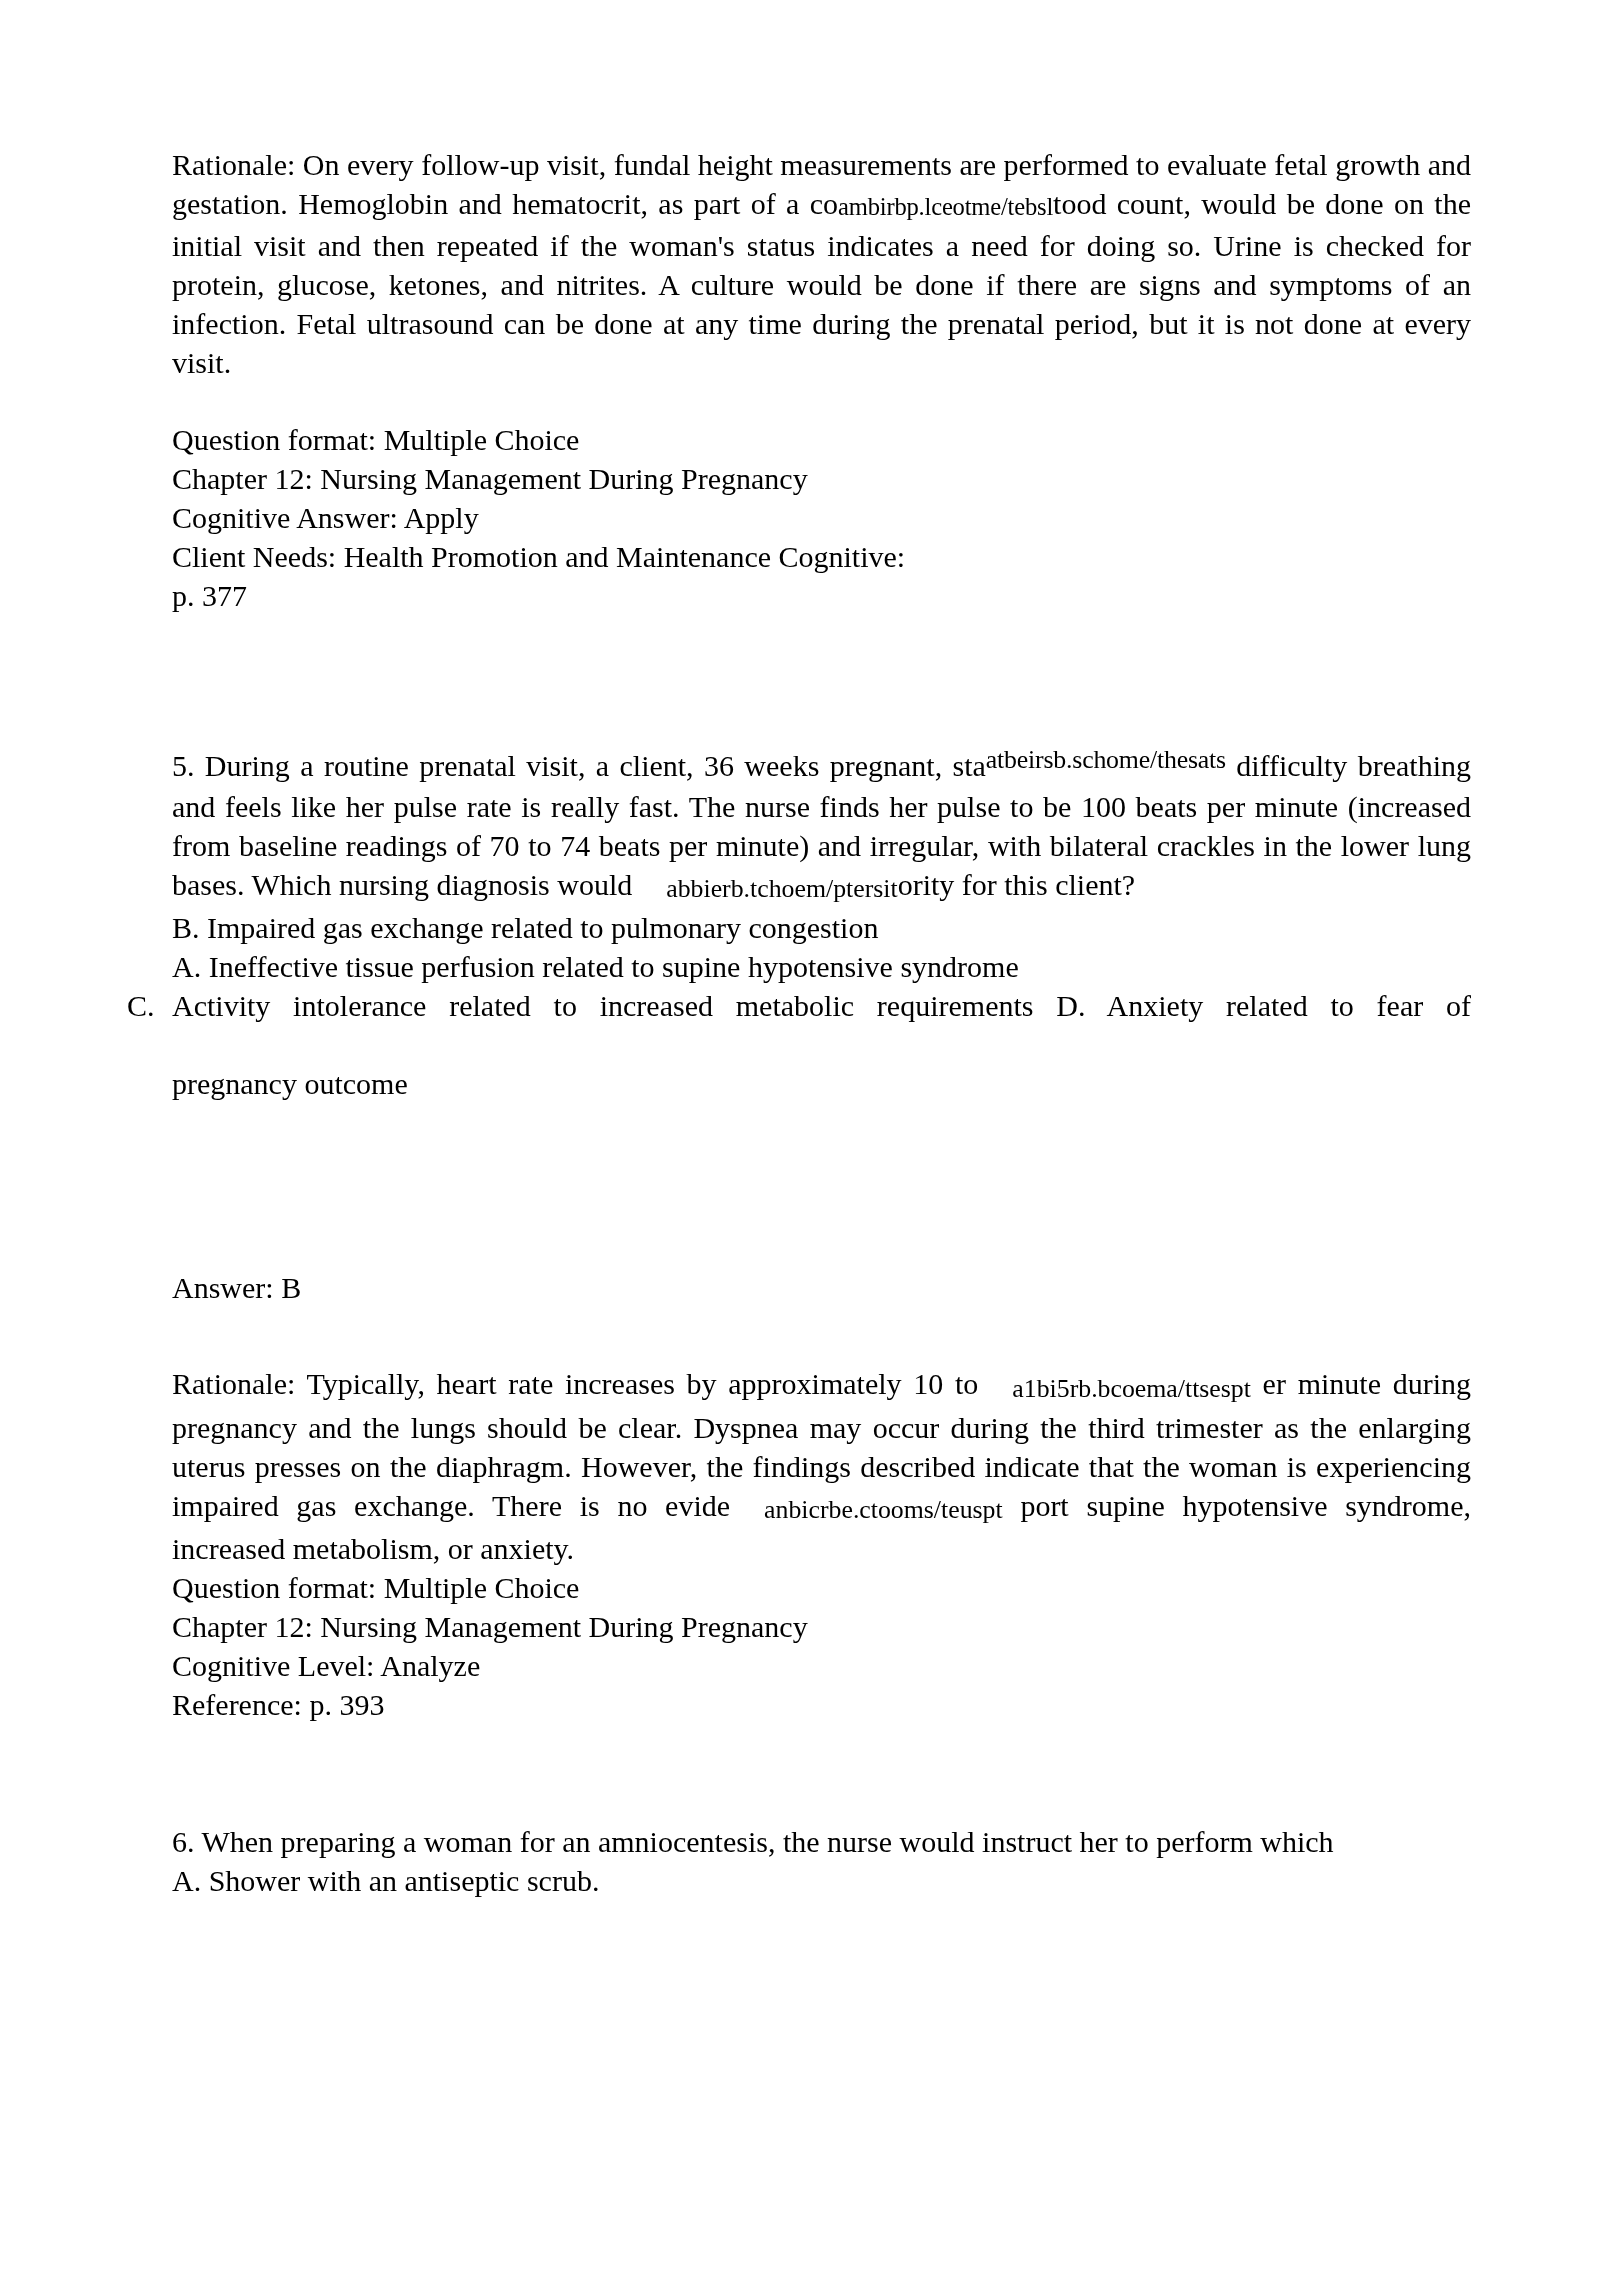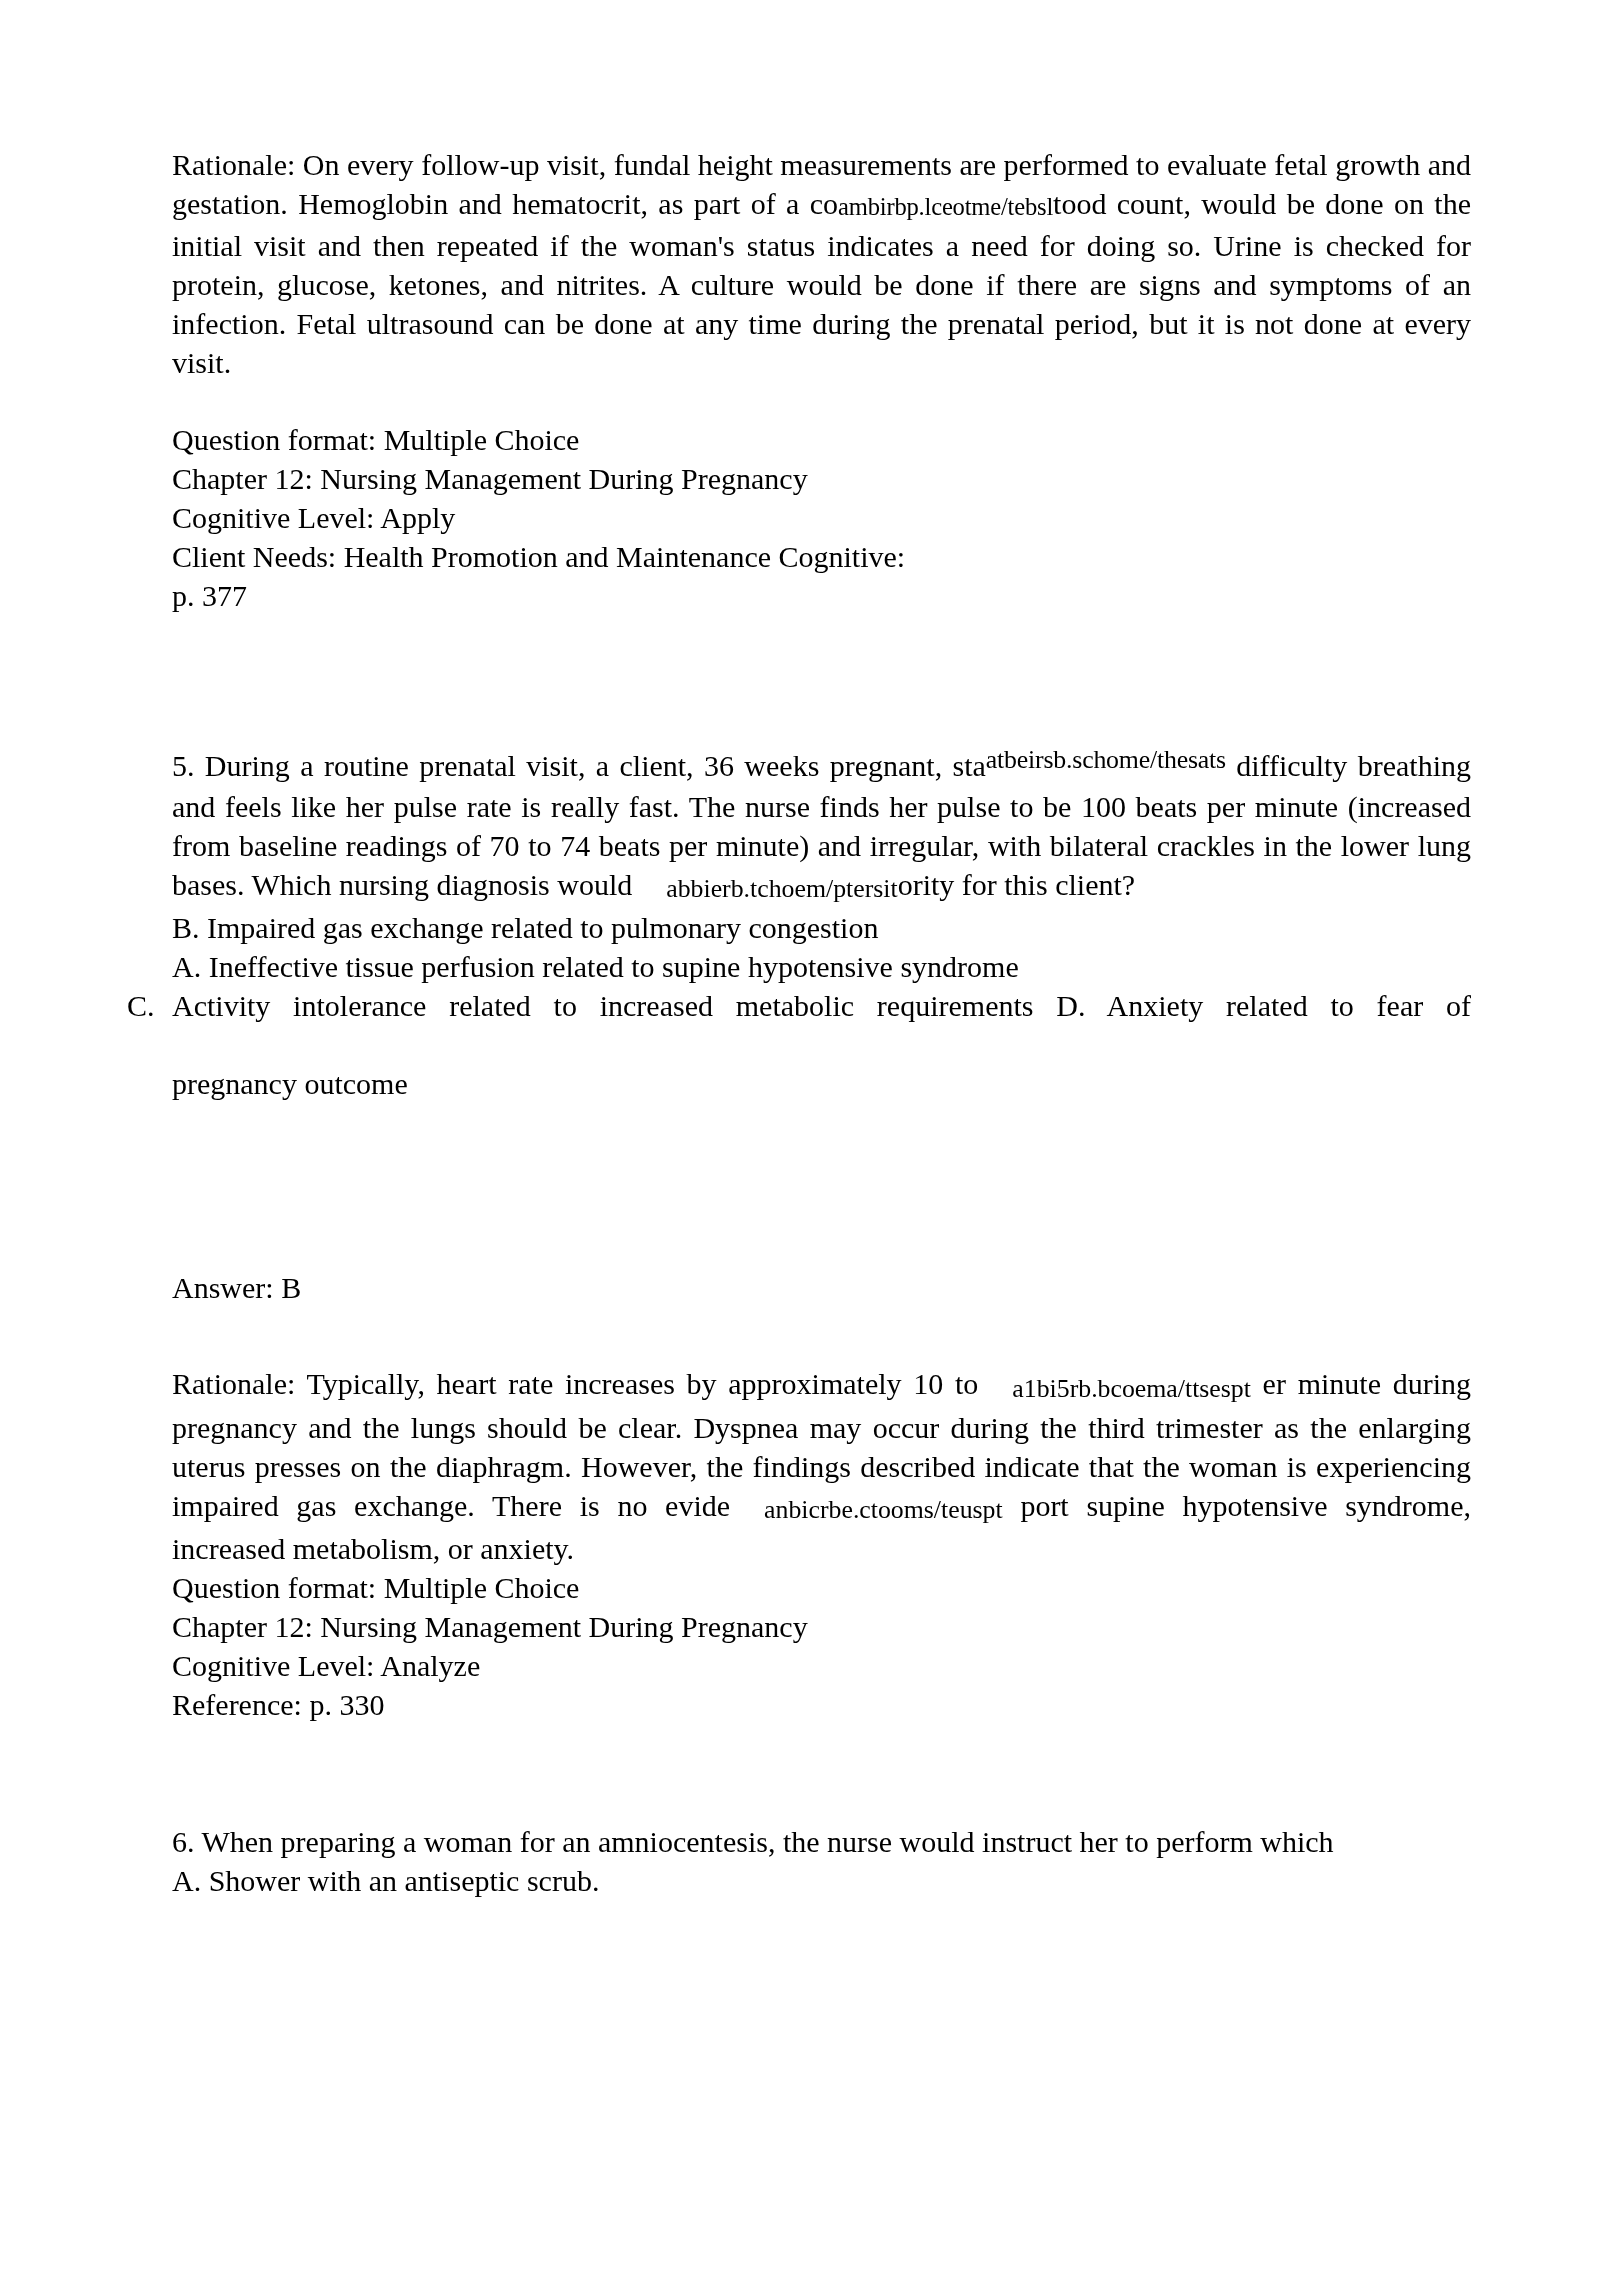--- a/index.html
+++ b/index.html
@@ -97,21 +97,21 @@
 <div class="page">
   <div class="content">
 
     <p class="para"><span>Rationale: On every follow-up visit, fundal height measurements are performed to evaluate fetal</span> <span>growth and gestation. Hemoglobin and hematocrit, as part of a co</span><span class="scramble"><span class="dn">ambirbp.lceotme/tebsl</span></span><span>tood count,</span> <span>would be done on the initial visit and then repeated if the woman's status indicates a need for doing</span> <span>so. Urine is checked for protein, glucose, ketones, and nitrites. A culture would be done if there are</span> <span>signs and symptoms of an infection. Fetal ultrasound can be done at any time during the prenatal</span> <span>period, but it is not done at every visit.</span></p>
 
     <div class="gap-sm"></div>
 
     <div class="block">
       <div>Question format: Multiple Choice</div>
       <div>Chapter 12: Nursing Management During Pregnancy</div>
-      <div>Cognitive Level: Apply</div>
+      <div>Cognitive Answer: Apply</div>
       <div>Client Needs: Health Promotion and Maintenance Cognitive:</div>
       <div>p. 377</div>
     </div>
 
     <div class="gap-xl"></div>
 
     <p class="para"><span>5. During a routine prenatal visit, a client, 36 weeks pregnant, sta</span><span class="scramble"><span class="up">atbeirsb.schome/thesats</span></span><span> difficulty</span> <span>breathing and feels like her pulse rate is really fast. The nurse finds her pulse to be 100 beats per</span> <span>minute (increased from baseline readings of 70 to 74 beats per minute) and irregular, with bilateral</span> <span>crackles in the lower lung bases. Which nursing diagnosis would</span><span class="scramble2"><span class="dn">abbierb.tchoem/ptersit</span></span><span>ority for this</span> <span>client?</span></p>
 
     <div class="choices">
       <div class="choice-row">B. Impaired gas exchange related to pulmonary congestion</div>
@@ -127,21 +127,21 @@
     <div class="block">Answer: B</div>
 
     <div class="gap-md"></div>
 
     <p class="para"><span>Rationale: Typically, heart rate increases by approximately 10 to</span><span class="scramble2"><span class="dn">a1bi5rb.bcoema/ttsespt</span></span><span> er minute during</span> <span>pregnancy and the lungs should be clear. Dyspnea may occur during the third trimester as the</span> <span>enlarging uterus presses on the diaphragm. However, the findings described indicate that the woman</span> <span>is experiencing impaired gas exchange. There is no evide</span><span class="scramble2"><span class="dn">anbicrbe.ctooms/teuspt</span></span><span> port supine</span> <span>hypotensive syndrome, increased metabolism, or anxiety.</span></p>
 
     <div class="block">
       <div>Question format: Multiple Choice</div>
       <div>Chapter 12: Nursing Management During Pregnancy</div>
       <div>Cognitive Level: Analyze</div>
-      <div>Reference: p. 330</div>
+      <div>Reference: p. 393</div>
     </div>
 
     <div class="gap-lg"></div>
 
     <div class="block">
       <div>6. When preparing a woman for an amniocentesis, the nurse would instruct her to perform which</div>
       <div>A. Shower with an antiseptic scrub.</div>
       <div>action?</div>
       <div>B. Swallow the intolerance sedative.</div>
     </div>

